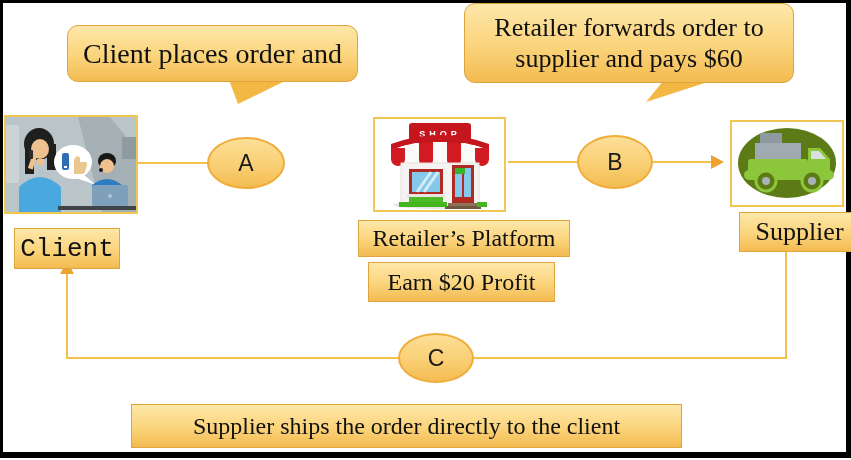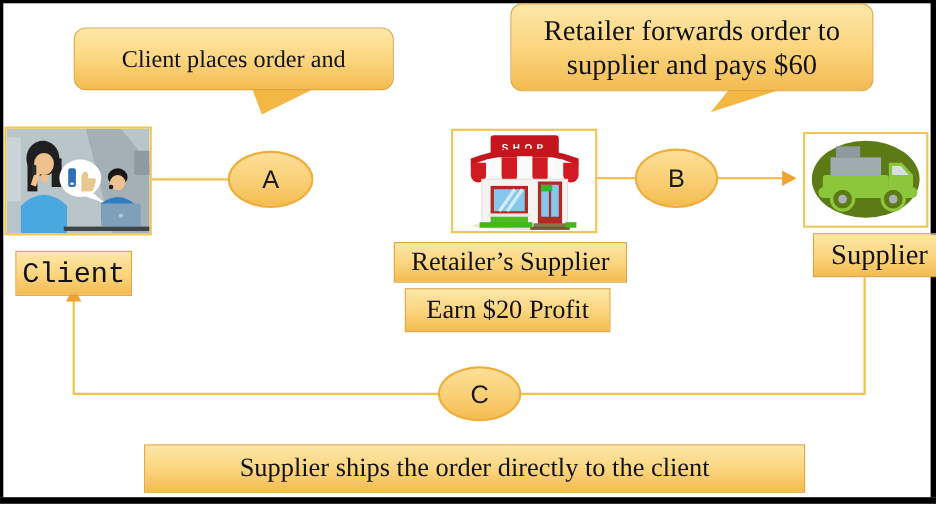--- a/index.html
+++ b/index.html
@@ -24,21 +24,21 @@
   }
   .node-ellipse{
     position:absolute;border-radius:50%;
     background:linear-gradient(180deg,#FCDF97 0%,#F9CF74 55%,#F4BC52 100%);
     border:2px solid #EFAD3B;box-sizing:border-box;
     display:flex;justify-content:center;align-items:center;
     font-family:"Liberation Sans",sans-serif;font-size:23px;color:#1a1a1a;z-index:2;
   }
   .img-box{position:absolute;box-sizing:border-box;z-index:2;}
   #overlay{position:absolute;left:0;top:0;z-index:1;pointer-events:none;}
-  .fs21{font-size:22px;line-height:26px;}
+  .fs21{font-size:28px;line-height:26px;}
   .fs24{font-size:24px;}
   .fs26{font-size:26px;}
 </style>
 </head>
 <body>
 
 <div id="canvas">
 
   <svg id="overlay" width="851" height="460" viewBox="0 0 851 460">
 
@@ -96,21 +96,21 @@
     </svg>
   </div>
   <div class="label-box grad fs26" style="left:14px;top:228px;width:106px;height:41px;font-family:Liberation Mono, monospace;">
     <span>Client</span>
   </div>
 
   <div class="node-ellipse" style="left:207px;top:137px;width:78px;height:52px;">
     <span>A</span>
   </div>
 
-  <div class="img-box" style="left:373px;top:117px;width:133px;height:95px;border:2px solid #EFC752;background:#fff;margin-left:37px;">
+  <div class="img-box" style="left:373px;top:117px;width:133px;height:95px;border:2px solid #EFC752;background:#fff;">
     <svg width="129" height="91" viewBox="0 0 129 91">
       <rect width="129" height="91" fill="#FFFFFF"></rect>
       <ellipse cx="64" cy="86" rx="46" ry="4" fill="#E7E6E3"></ellipse>
 
       <rect x="34" y="4" width="62" height="20" rx="3" fill="#C4161C"></rect>
       <text x="65" y="18" text-anchor="middle" font-family="Liberation Sans, sans-serif" font-size="9" font-weight="bold" letter-spacing="4" fill="#FFFFFF">SHOP</text>
 
       <path d="M16 31 Q65 12 114 31 L114 25 Q65 7 16 25 Z" fill="#C4161C"></path>
 
       <g>
@@ -136,21 +136,21 @@
       <line x1="88" y1="49" x2="88" y2="78" stroke="#B02A24" stroke-width="2"></line>
       <rect x="80" y="49" width="10" height="6" fill="#35B52E"></rect>
 
       <rect x="73" y="84" width="30" height="4" fill="#8C7355"></rect>
       <rect x="70" y="87" width="36" height="3" fill="#6E5A42"></rect>
       <rect x="24" y="83" width="48" height="5" fill="#45B51F"></rect>
       <rect x="102" y="83" width="10" height="5" fill="#45B51F"></rect>
     </svg>
   </div>
   <div class="label-box grad fs24" style="left:358px;top:220px;width:212px;height:37px;">
-    <span>Retailer’s Supplier</span>
+    <span>Retailer’s Platform</span>
   </div>
   <div class="label-box grad fs24" style="left:368px;top:262px;width:187px;height:40px;">
     <span>Earn $20 Profit</span>
   </div>
 
   <div class="node-ellipse" style="left:577px;top:135px;width:76px;height:54px;">
     <span>B</span>
   </div>
 
   <div class="img-box" style="left:730px;top:120px;width:114px;height:87px;border:2px solid #EFC752;background:#fff;">
@@ -170,21 +170,21 @@
     </svg>
   </div>
   <div class="label-box grad fs26" style="left:724px;top:212px;width:121px;height:40px;margin-left:15px;">
     <span>Supplier</span>
   </div>
 
   <div class="node-ellipse" style="left:398px;top:333px;width:76px;height:50px;">
     <span>C</span>
   </div>
 
-  <div class="label-box grad fs24" style="left:131px;top:404px;width:601px;height:44px;justify-content:center;">
+  <div class="label-box grad fs24" style="left:131px;top:404px;width:551px;height:44px;justify-content:center;">
     <span>Supplier ships the order directly to the client</span>
   </div>
 
   <div class="frame" style="left:0;top:0;width:851px;height:3px;"></div>
   <div class="frame" style="left:0;top:0;width:3px;height:452px;"></div>
   <div class="frame" style="left:846px;top:0;width:5px;height:452px;"></div>
   <div class="frame" style="left:0;top:452px;width:851px;height:6px;"></div>
 
 </div>
 

